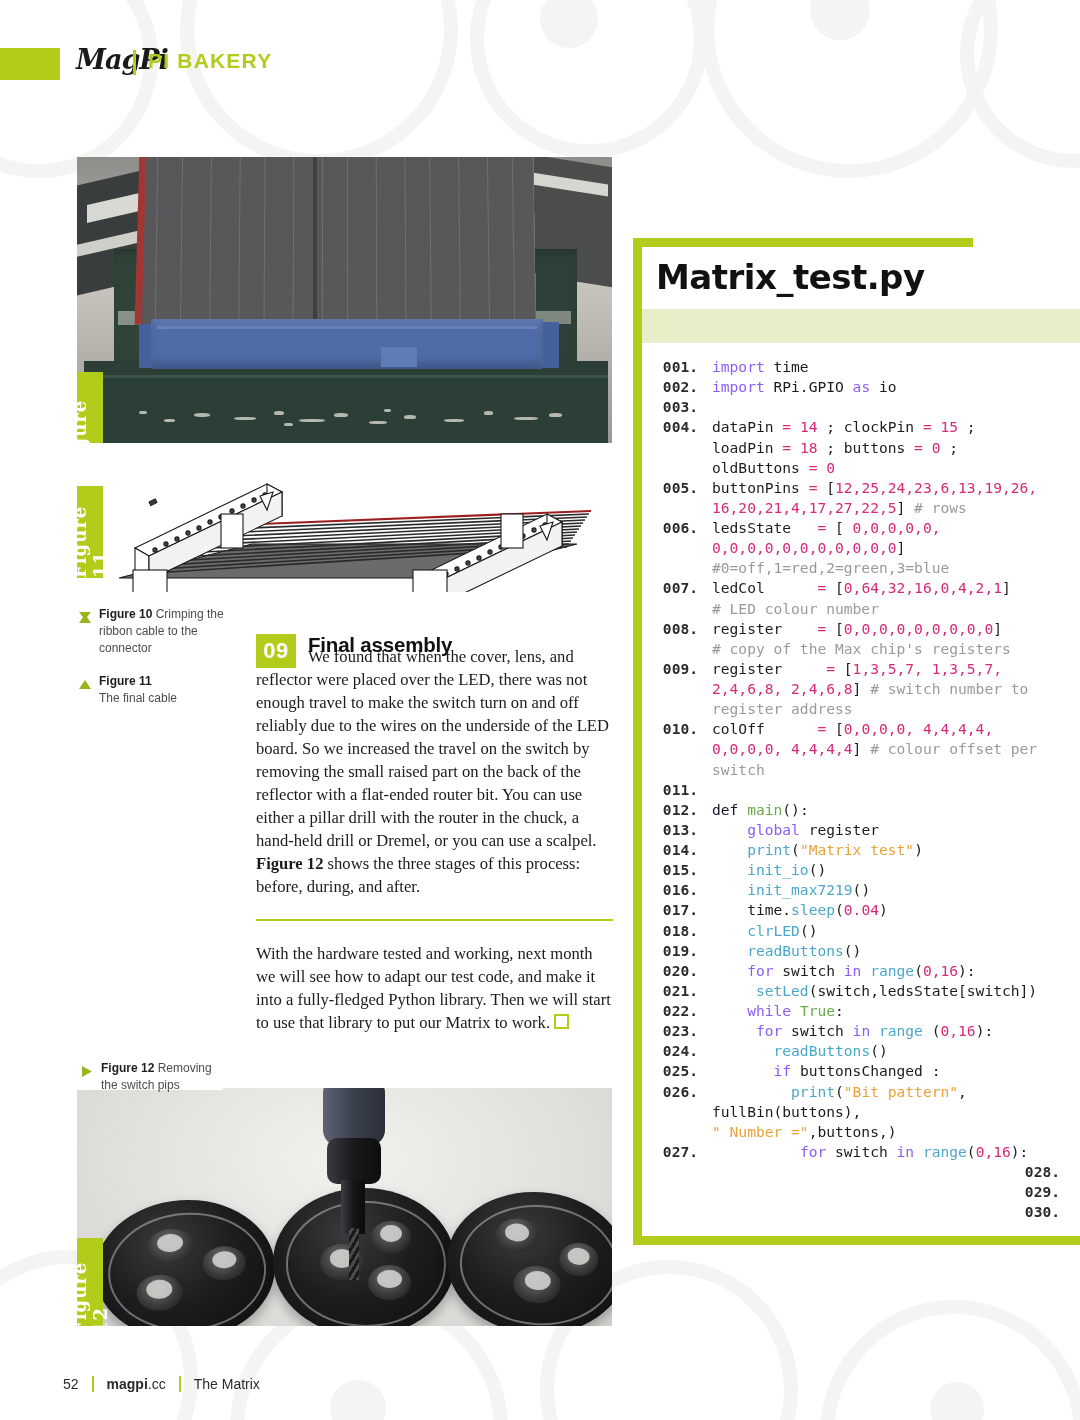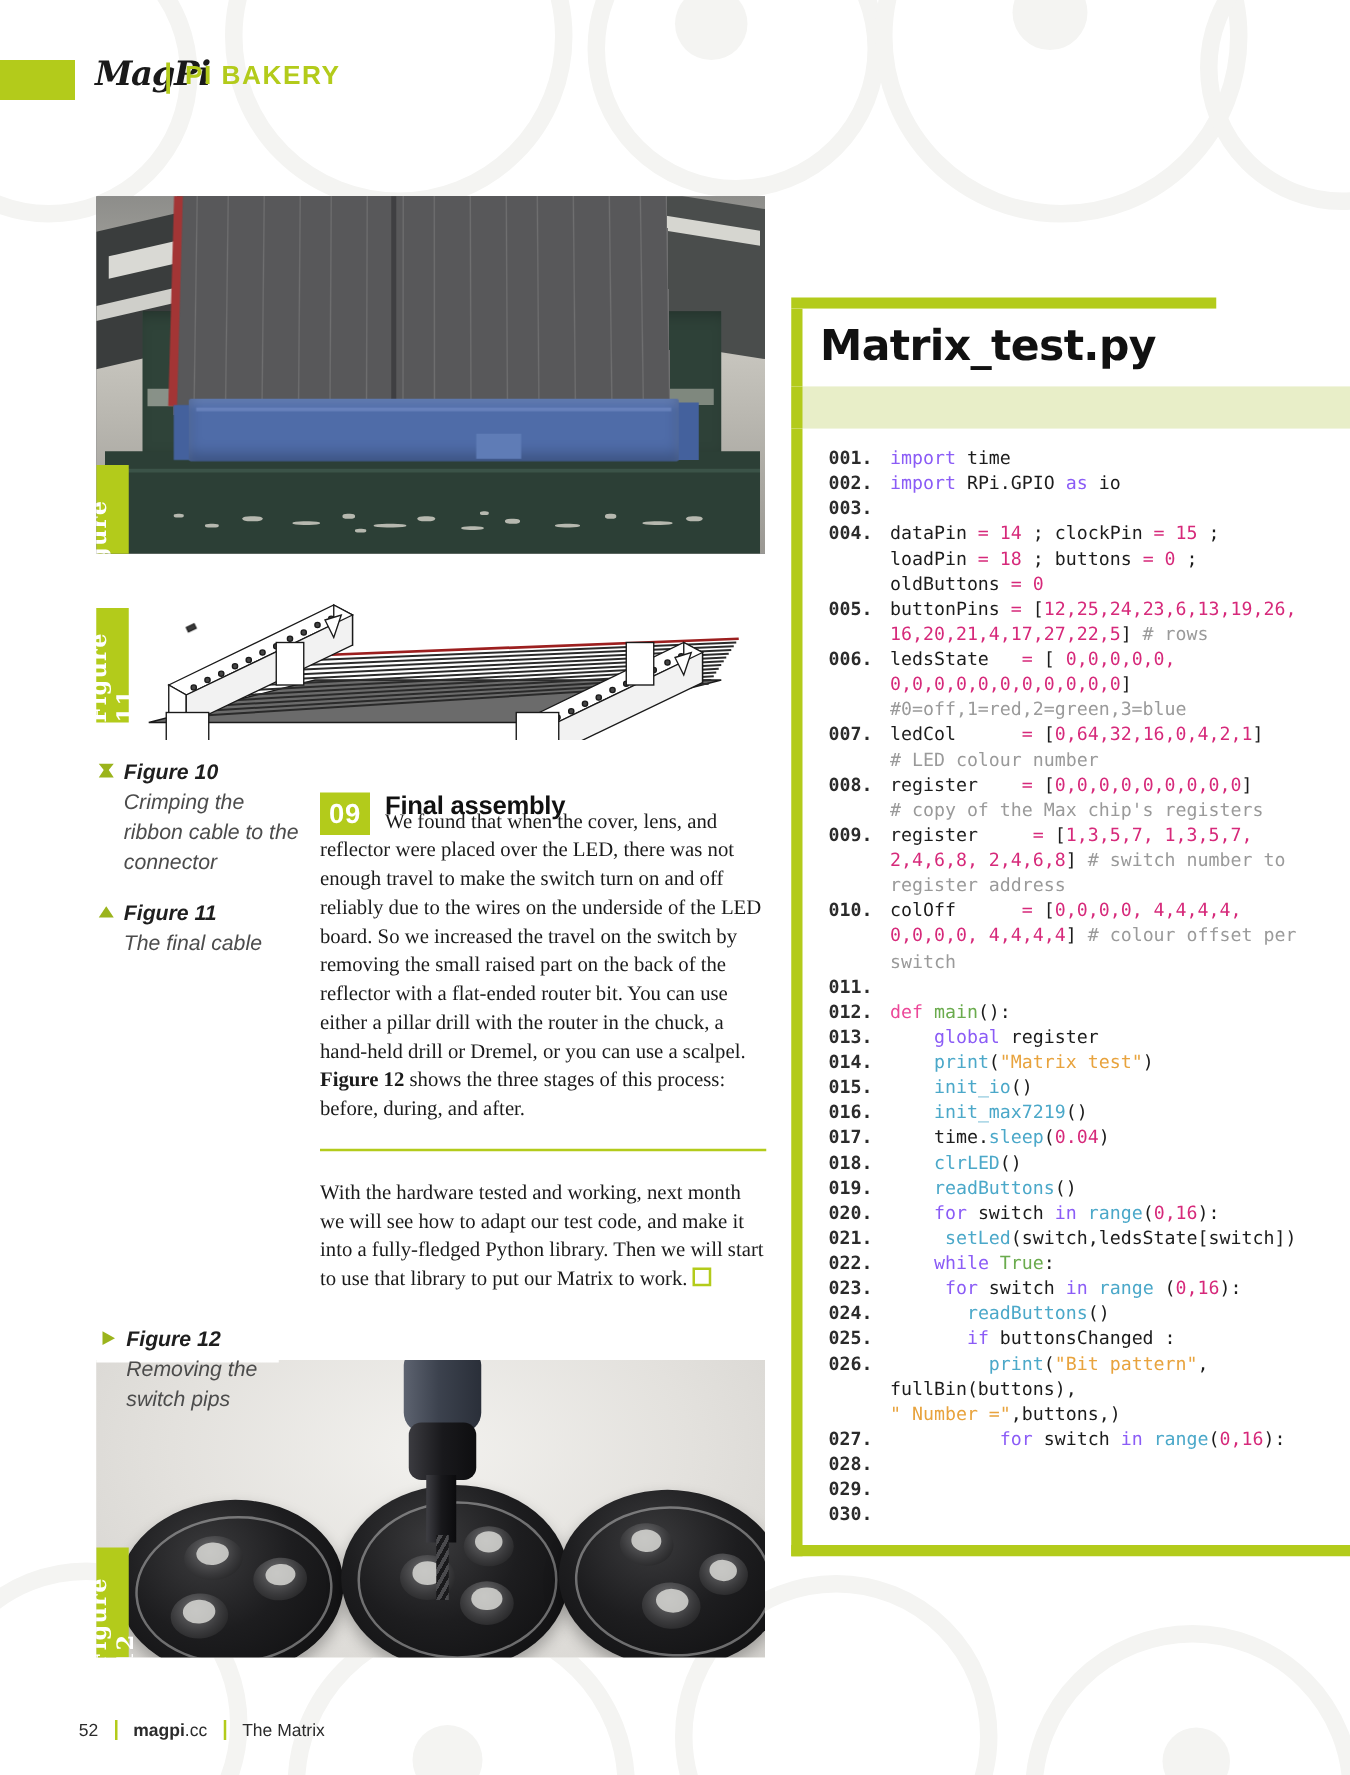--- a/index.html
+++ b/index.html
@@ -72,21 +72,21 @@
   }
 
   
   .fig11{position:absolute;left:77px;top:470px;width:535px;height:122px;}
 
   
   .captions{position:absolute;left:78px;top:606px;width:165px;}
   .cap{display:flex;gap:7px;margin-bottom:16px;}
   .cap-ico{flex:0 0 14px;margin-top:4px;}
   .cap-txt{
-    font-family:"Liberation Sans", sans-serif;font-size:17px;line-height:1.42;color:#4c4c4c;font-style:italic;
+    font-family:"Liberation Sans", sans-serif;font-size:12px;line-height:1.42;color:#4c4c4c;
   }
   .cap-txt b{color:#1e1e1e;font-weight:bold;}
 
   
   .article{position:absolute;left:256px;top:632px;width:357px;}
   .step-head{position:relative;min-height:34px;}
   .step-num{
     position:absolute;left:0;top:2px;width:40px;height:34px;background:#b3cb1b;
     color:#ffffff;font-family:"Liberation Sans", sans-serif;font-weight:bold;font-size:22px;
     display:flex;align-items:center;justify-content:center;letter-spacing:.5px;
@@ -139,26 +139,26 @@
     font-family:"DejaVu Sans", sans-serif;font-weight:bold;font-size:34px;color:#111;
     padding:10px 0 12px 14px;letter-spacing:-.5px;
   }
   .code-subbar{height:34px;background:#e8eec8;border-left:9px solid #b3cb1b;}
   .code-body{
     background:#ffffff;border-left:9px solid #b3cb1b;border-bottom:9px solid #b3cb1b;
     padding:14px 6px 14px 0;
   }
   .code-line{
     display:flex;align-items:flex-start;
-    font-family:"DejaVu Sans Mono", monospace;font-size:14.6px;line-height:1.38;
+    font-family:"DejaVu Sans Mono", monospace;font-size:14.6px;line-height:1.38;justify-content:flex-end;
   }
   .ln{flex:0 0 56px;text-align:right;color:#2b2b2b;padding-right:14px;font-weight:bold;}
   .src{flex:1;white-space:pre-wrap;word-break:break-word;color:#1c1c1c;}
   .kw{color:#8b5cf6;}
-  .kw2{color:#ec4899;}
+  .kw2{color:#0f172a;}
   .num{color:#d6297a;}
   .fn{color:#4ba8c9;}
   .fnd{color:#6aab4d;}
   .str{color:#e8a33d;}
   .com{color:#9a9a9a;}
   .op{color:#d6297a;}
 
   
   .footer{position:absolute;left:63px;bottom:28px;display:flex;align-items:center;gap:13px;
     font-family:"Liberation Sans", sans-serif;font-size:14px;color:#2b2b2b;}

